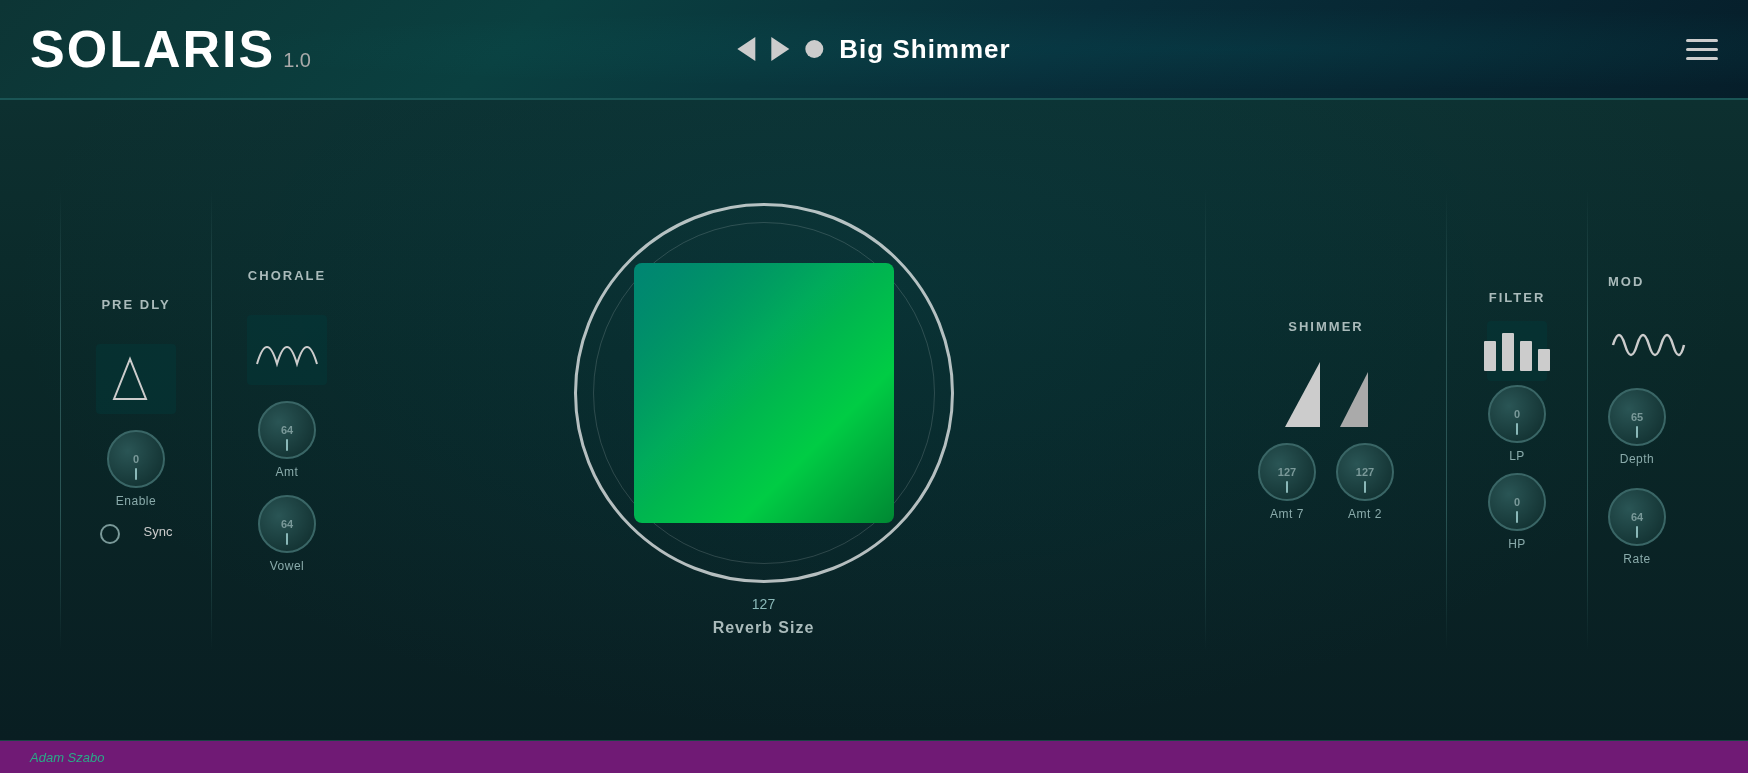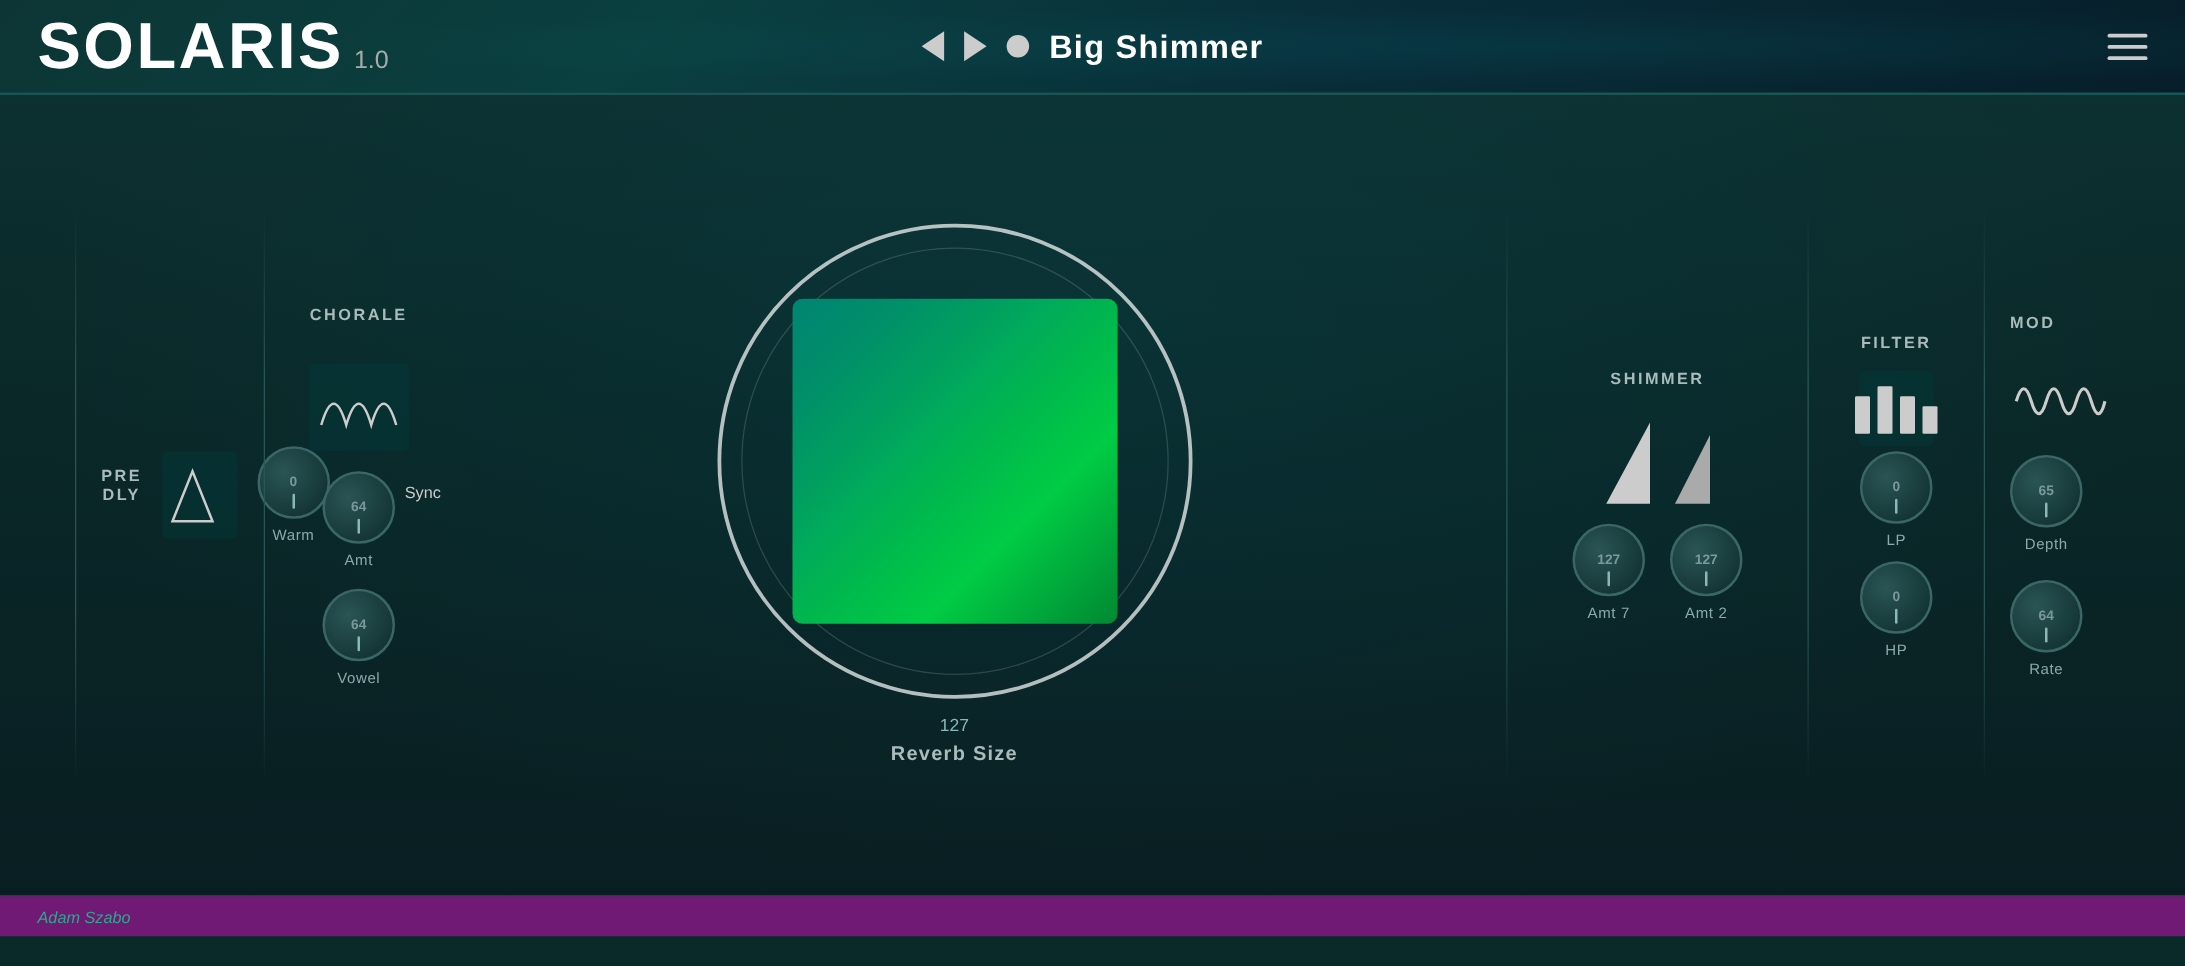--- a/index.html
+++ b/index.html
@@ -7,21 +7,21 @@
       width: 1748px;
       height: 773px;
       background: #0a2a2a;
       font-family: 'Arial', sans-serif;
       overflow: hidden;
     }
 
     
     .header {
       width: 100%;
-      height: 76px;
+      height: 100px;
       background: linear-gradient(135deg, #0d3535 0%, #0a4040 30%, #082e3a 60%, #061e2a 100%);
       display: flex;
       align-items: center;
       padding: 0 30px;
       position: relative;
       border-bottom: 2px solid #1a5555;
     }
     .header::before {
       content: '';
       position: absolute;
@@ -265,21 +265,21 @@
       background: linear-gradient(180deg, transparent, #2a5555 30%, #2a5555 70%, transparent);
       margin: 0 20px;
       flex-shrink: 0;
       position: relative;
       z-index: 1;
     }
 
     
     .pre-dly-section {
       display: flex;
-      flex-direction: row;
+      flex-direction: column;
       align-items: center;
       gap: 16px;
       width: 110px;
       flex-shrink: 0;
       position: relative;
       z-index: 1;
     }
     .pre-dly-waveform {
       width: 80px;
       height: 70px;
@@ -524,21 +524,21 @@
     <div class="pre-dly-waveform">
       <svg width="60" height="55" viewBox="0 0 60 55">
         <polygon points="8,48 24,8 40,48" fill="none" stroke="#cccccc" stroke-width="2"></polygon>
       </svg>
     </div>
 
     <div class="knob-container">
       <div class="knob">
         <span class="knob-value">0</span>
       </div>
-      <span class="knob-label">Warm</span>
+      <span class="knob-label">Enable</span>
     </div>
 
     <div class="sync-radio">
       <div class="radio-outer-empty"></div>
       <span>Sync</span>
     </div>
   </div>
 
   <div class="section-divider"></div>
 

